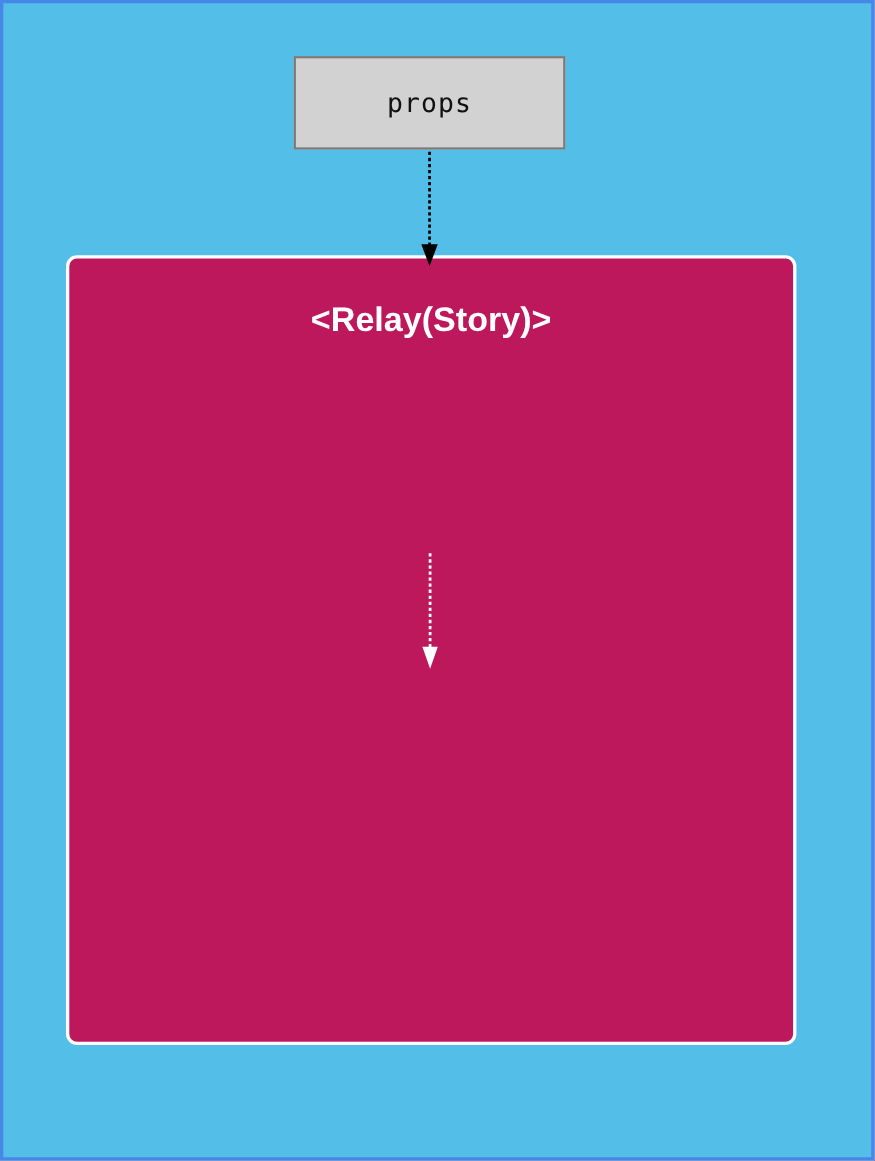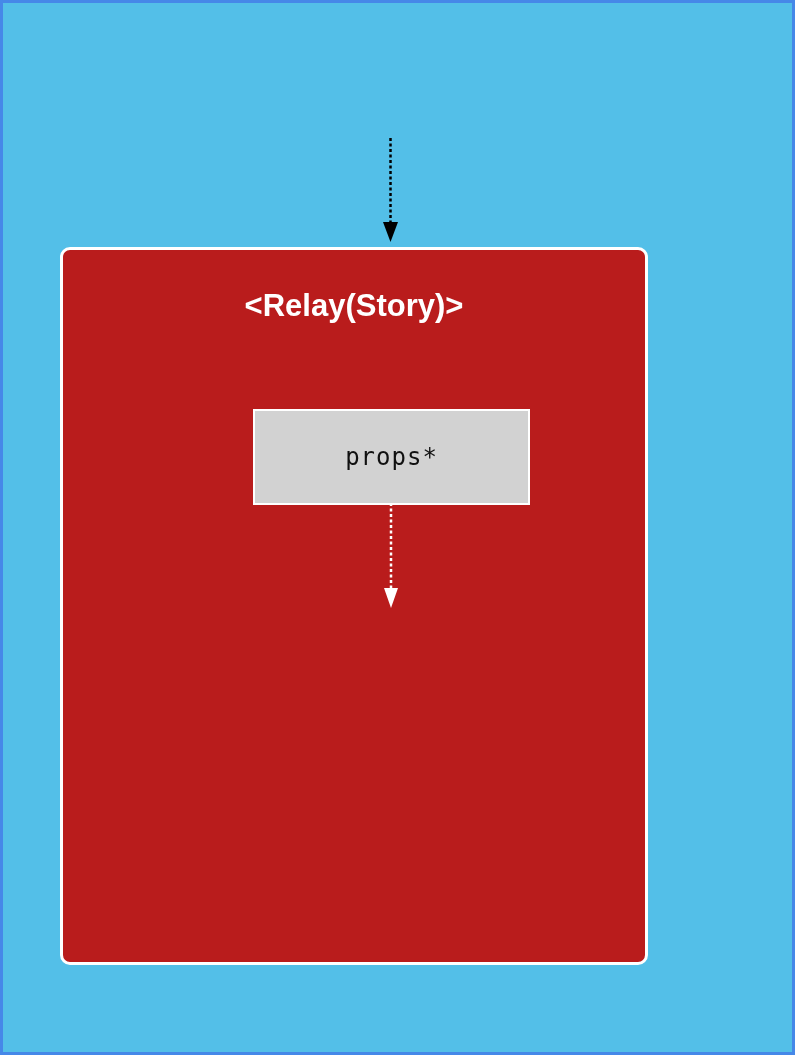--- a/index.html
+++ b/index.html
@@ -27,23 +27,23 @@
   .mono-label {
     font-family: "DejaVu Sans Mono", monospace;
     font-size: 24px;
     color: #111111;
     letter-spacing: 1px;
   }
 
   
   .relay-panel {
     position: absolute;
-    left: 60px; top: 247px;
-    width: 588px; height: 718px;
-    background: #b91c1c;
+    left: 60px; top: 232px;
+    width: 664px; height: 718px;
+    background: #be185d;
     border: 3px solid #ffffff;
     border-radius: 10px;
   }
   .relay-title {
     position: absolute;
     left: 0; top: 38px;
     width: 100%;
     text-align: center;
     color: #ffffff;
     font-size: 31px;
@@ -94,27 +94,27 @@
     stroke-width: 2.5;
     stroke-dasharray: 3 2.5;
   }
   .arrow-head-light { fill: #ffffff; }
 </style>
 </head>
 <body>
 
 <div class="page">
 
+  <div class="node-props-outer">
+    <span class="mono-label">props</span>
+  </div>
 
   <div class="relay-panel">
     <div class="relay-title">&lt;Relay(Story)&gt;</div>
 
-    <div class="node-props-inner">
-      <span class="mono-label">props*</span>
-    </div>
 
   </div>
 
   <svg class="overlay" viewBox="0 0 795 1055" xmlns="http://www.w3.org/2000/svg">
     <g>
       <line class="arrow-line-dark" x1="390.5" y1="138" x2="390.5" y2="223"></line>
       <polygon class="arrow-head-dark" points="383,222 398,222 390.5,242"></polygon>
     </g>
     <g>
       <line class="arrow-line-light" x1="391" y1="503" x2="391" y2="589"></line>

